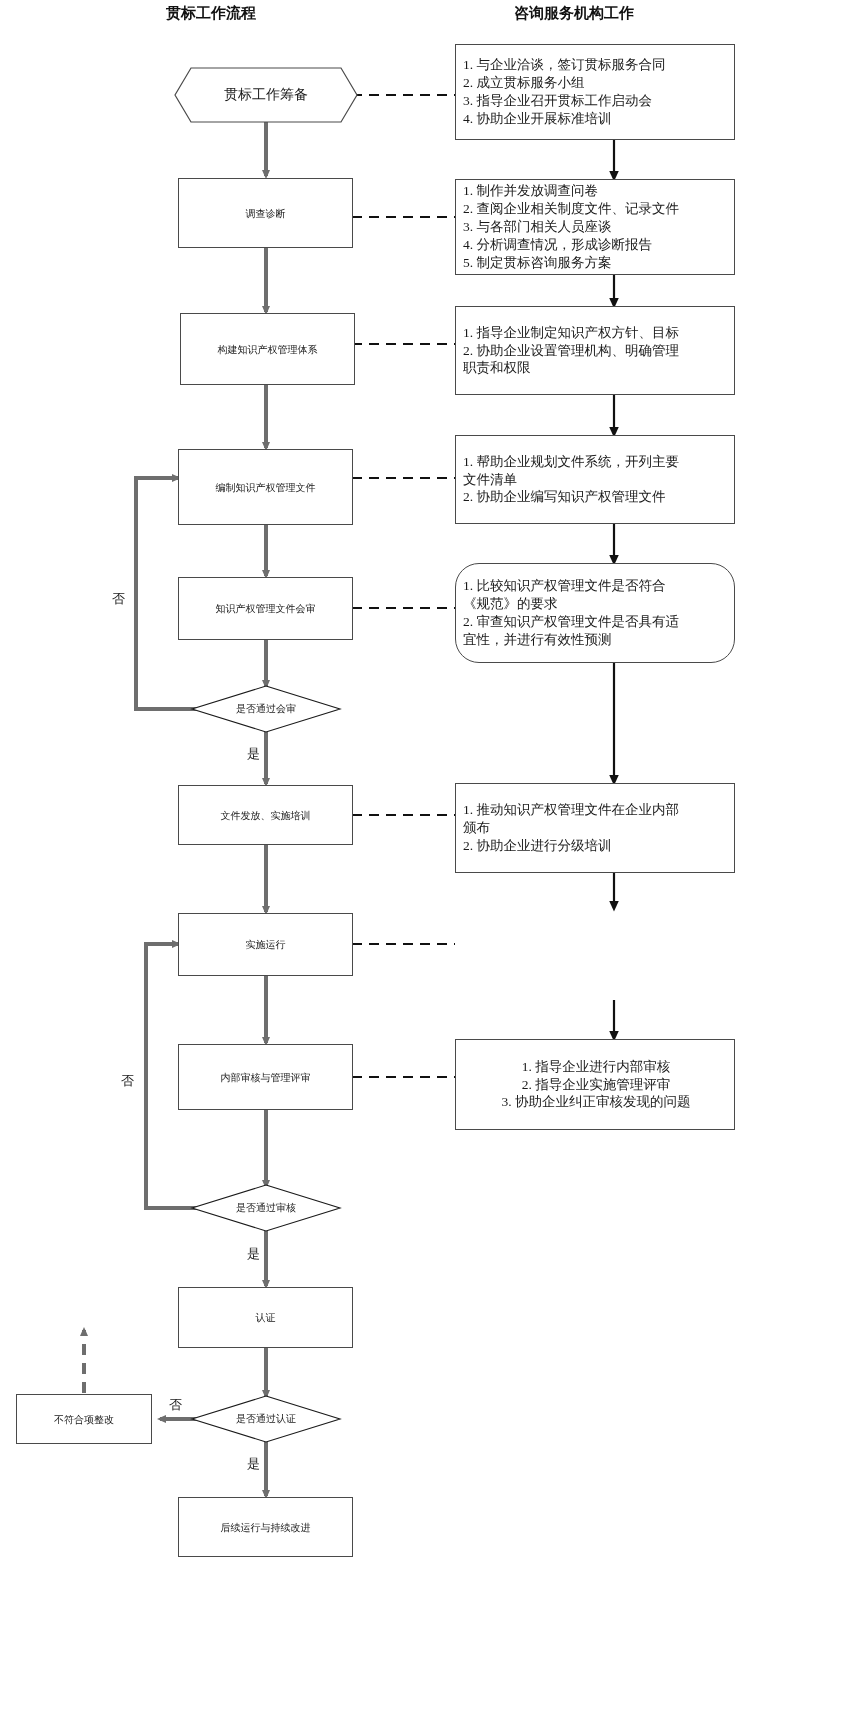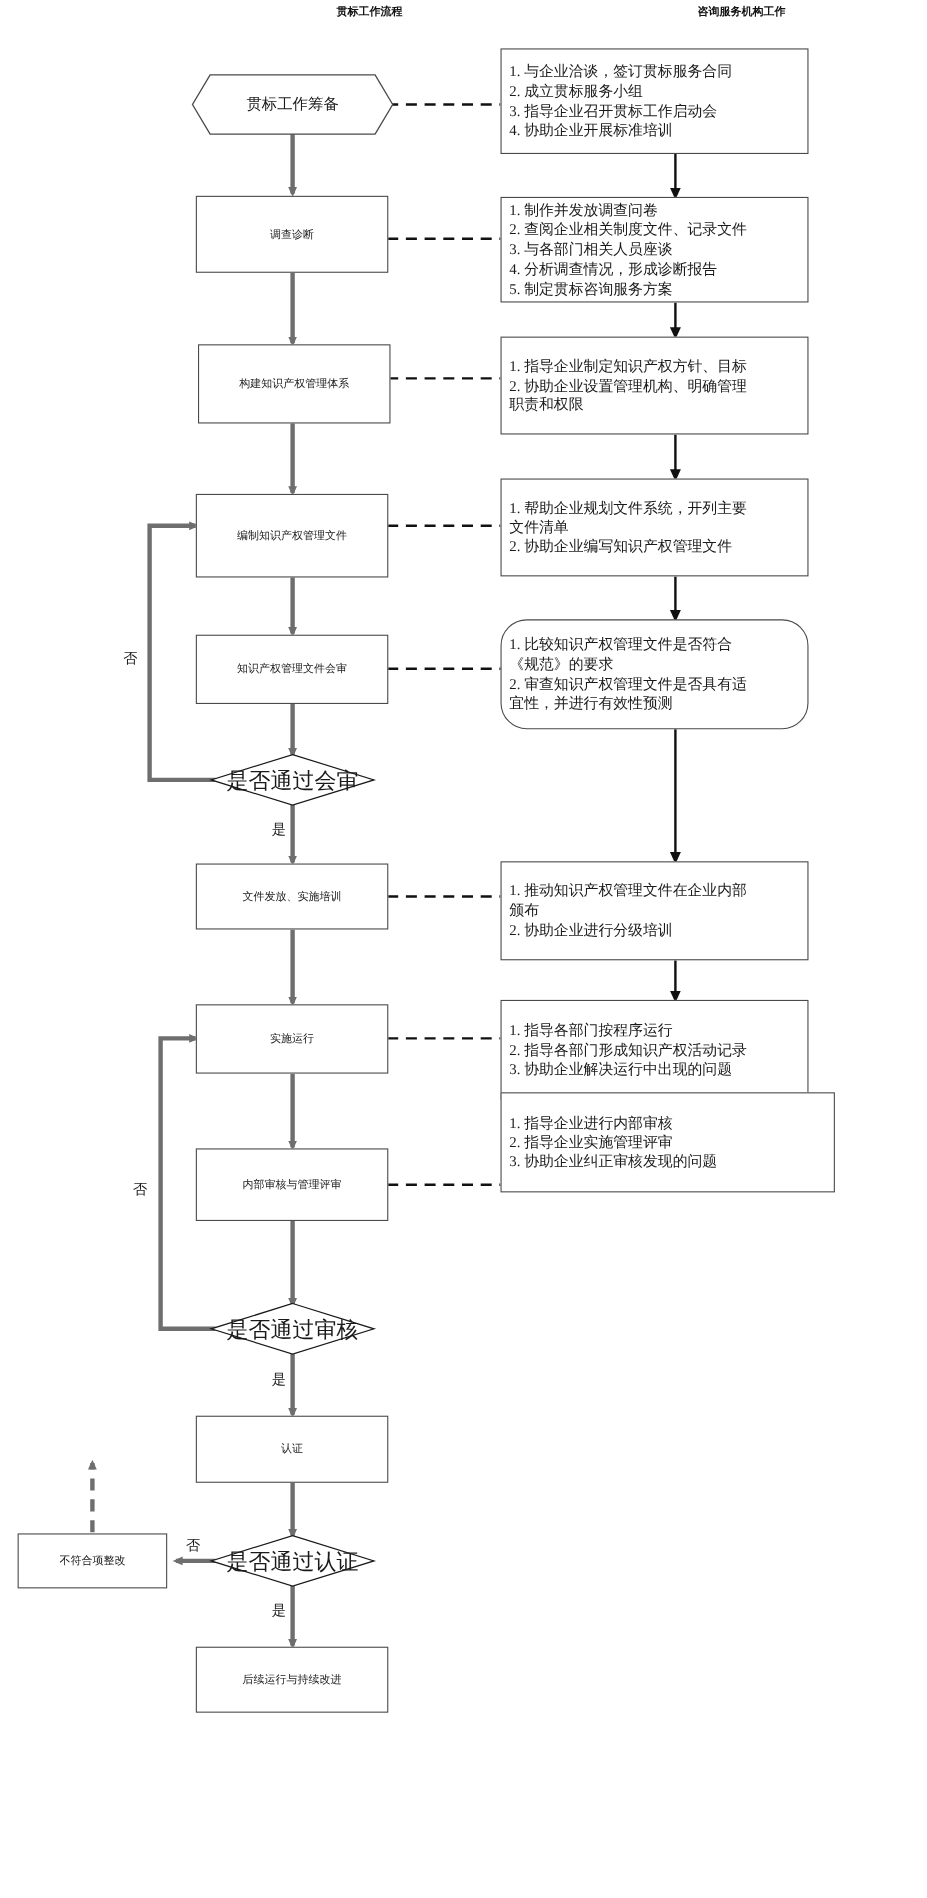--- a/index.html
+++ b/index.html
@@ -7,41 +7,41 @@
     width:843px; height:1725px;
     font-family:"Liberation Sans", "DejaVu Sans", sans-serif;
     position:relative; overflow:hidden;
   }
   #stage { position:absolute; left:0; top:0; width:843px; height:1725px; }
   svg { position:absolute; left:0; top:0; width:843px; height:1725px; }
 
   .col-title {
     position:absolute;
     font-family:"Liberation Serif","DejaVu Serif",serif;
-    font-weight:bold; font-size:10px; color:#111;
-    text-align:right; white-space:nowrap;
+    font-weight:bold; font-size:15px; color:#111;
+    text-align:left; white-space:nowrap;
   }
 
   .node {
     position:absolute;
     display:flex; align-items:center; justify-content:center;
     box-sizing:border-box;
     font-family:"Liberation Serif","DejaVu Serif",serif;
     font-size:10px; color:#1a1a1a;
     text-align:center; line-height:1.3;
     background:#ffffff;
   }
   .rect { border:1px solid #4a4a4a; }
 
   .diamond-wrap { position:absolute; }
   .diamond-label {
     position:absolute; left:0; top:0; width:100%; height:100%;
     display:flex; align-items:center; justify-content:center;
     font-family:"Liberation Serif","DejaVu Serif",serif;
-    font-size:20px; color:#1a1a1a; white-space:nowrap;
+    font-size:10px; color:#1a1a1a; white-space:nowrap;
   }
 
   .hexa-wrap { position:absolute; }
   .hexa-label {
     position:absolute; left:0; top:0; width:100%; height:100%;
     display:flex; align-items:center; justify-content:center;
     font-family:"Liberation Serif","DejaVu Serif",serif;
     font-size:14px; color:#1a1a1a; white-space:nowrap;
   }
 
@@ -228,25 +228,20 @@
     <div class="li">2. 审查知识产权管理文件是否具有适</div>
     <div class="li">宜性，并进行有效性预测</div>
   </div>
 
   <div class="detail" style="left:455px; top:783px; width:280px; height:90px;">
     <div class="li">1. 推动知识产权管理文件在企业内部</div>
     <div class="li">颁布</div>
     <div class="li">2. 协助企业进行分级培训</div>
   </div>
 
-  <div class="detail" style="left:455px; top:909px; width:280px; height:91px;">
-    <div class="li">1. 指导各部门按程序运行</div>
-    <div class="li">2. 指导各部门形成知识产权活动记录</div>
-    <div class="li">3. 协助企业解决运行中出现的问题</div>
-  </div>
-
-  <div class="detail" style="left:455px; top:993px; width:304px; height:91px;">
+
+  <div class="detail" style="left:455px; top:1039px; width:280px; height:91px;align-items:center;">
     <div class="li">1. 指导企业进行内部审核</div>
     <div class="li">2. 指导企业实施管理评审</div>
     <div class="li">3. 协助企业纠正审核发现的问题</div>
   </div>
 
 </div>
 
 </body></html>

